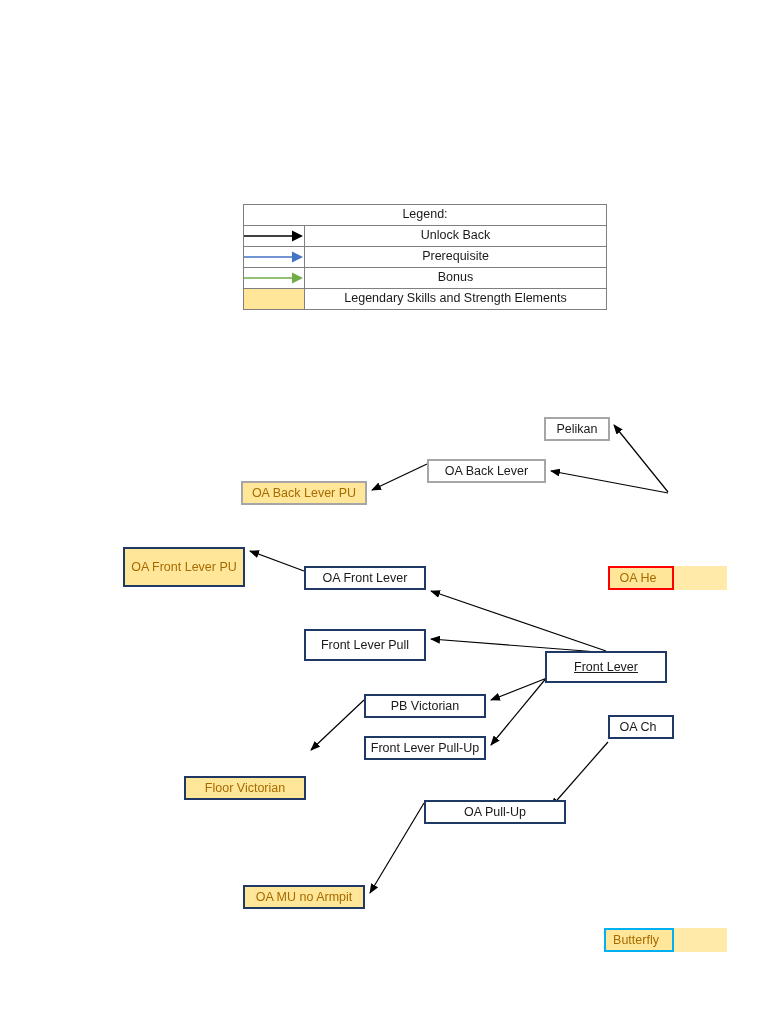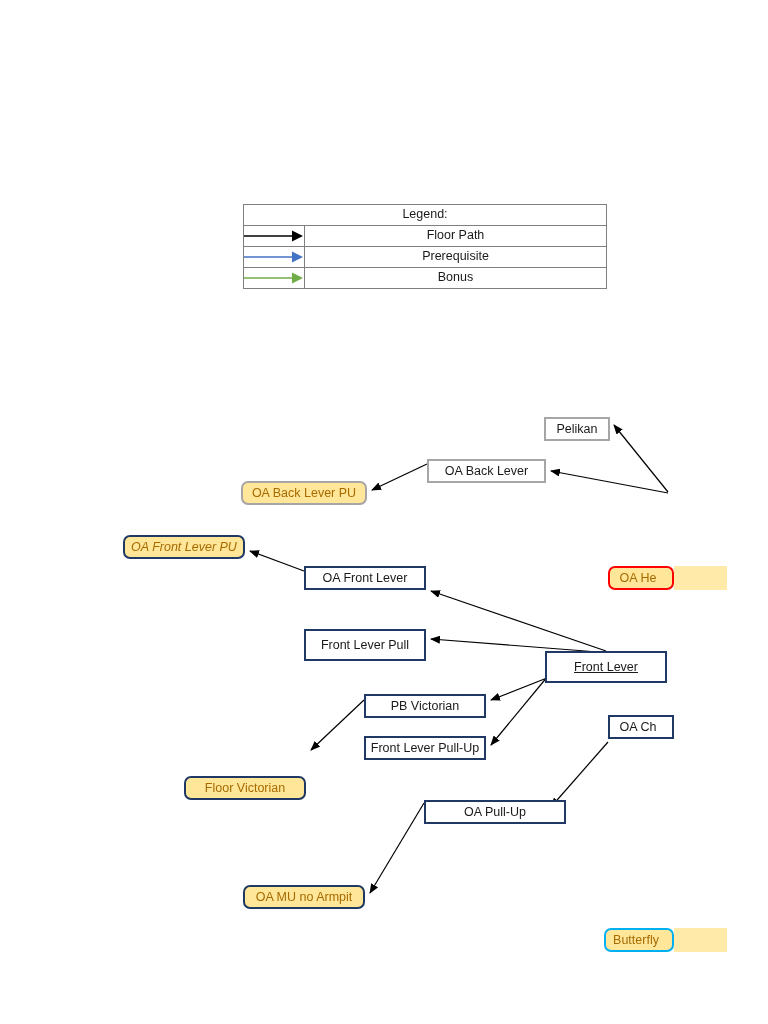--- a/index.html
+++ b/index.html
@@ -94,21 +94,21 @@
   }
 
   
   .b-gray   { border: 2px solid #a6a6a6; }
   .b-navy   { border: 2px solid #1f3864; }
   .b-red    { border: 2px solid #ff0000; }
   .b-cyan   { border: 2px solid #00b0f0; }
 
   
   .f-white  { background: #ffffff; }
-  .f-yellow { background: #ffe699; color: #a66b00; border-radius: 7px; }
+  .f-yellow { background: #ffe699; color: #a66b00; }
 
   
   .clip .lbl { padding-left: 0; }
 
   
   .band {
     position: absolute;
     background: #ffeaaa;
   }
 
@@ -132,21 +132,21 @@
         <td colspan="2">Legend:</td>
       </tr>
 
       <tr>
         <td class="swatch-cell arrowcell">
           <svg width="60" height="20" viewBox="0 0 60 20" aria-hidden="true">
             <line x1="0" y1="10" x2="48" y2="10" stroke="#000000" stroke-width="1.4"></line>
             <polygon points="48,4.5 59,10 48,15.5" fill="#000000"></polygon>
           </svg>
         </td>
-        <td class="desc-cell">Floor Path</td>
+        <td class="desc-cell">Unlock Back</td>
       </tr>
 
       <tr>
         <td class="swatch-cell arrowcell">
           <svg width="60" height="20" viewBox="0 0 60 20" aria-hidden="true">
             <line x1="0" y1="10" x2="48" y2="10" stroke="#4472c4" stroke-width="1.4"></line>
             <polygon points="48,4.5 59,10 48,15.5" fill="#4472c4"></polygon>
           </svg>
         </td>
         <td class="desc-cell">Prerequisite</td>
@@ -156,20 +156,26 @@
         <td class="swatch-cell arrowcell">
           <svg width="60" height="20" viewBox="0 0 60 20" aria-hidden="true">
             <line x1="0" y1="10" x2="48" y2="10" stroke="#70ad47" stroke-width="1.4"></line>
             <polygon points="48,4.5 59,10 48,15.5" fill="#70ad47"></polygon>
           </svg>
         </td>
         <td class="desc-cell">Bonus</td>
       </tr>
 
 
+      <tr>
+        <td class="swatch-cell">
+          <span class="sw sw-yellow"></span>
+        </td>
+        <td class="desc-cell">Legendary Skills and Strength Elements</td>
+      </tr>
     </tbody>
   </table>
 
   <svg id="edges" viewBox="0 0 768 1024">
     <defs>
       <marker id="ah-black" markerWidth="10" markerHeight="8" refX="9" refY="4" orient="auto" markerUnits="userSpaceOnUse">
         <polygon points="0,0 10,4 0,8" fill="#000000"></polygon>
       </marker>
     </defs>
     <g id="edge-group">
@@ -190,21 +196,21 @@
   <div id="node-layer">
       <div class="node b-gray f-white" style="left: 544px; top: 417px; width: 66px; height: 24px;">
         <span class="lbl">Pelikan</span>
       </div>
       <div class="node b-gray f-white" style="left: 427px; top: 459px; width: 119px; height: 24px;">
         <span class="lbl">OA Back Lever</span>
       </div>
       <div class="node b-gray f-yellow" style="left: 241px; top: 481px; width: 126px; height: 24px;">
         <span class="lbl">OA Back Lever PU</span>
       </div>
-      <div class="node b-navy f-yellow" style="left: 123px; top: 535px; width: 122px; height: 24px; font-style: italic;">
+      <div class="node b-navy f-yellow" style="left: 123px; top: 547px; width: 122px; height: 40px;">
         <span class="lbl">OA Front Lever PU</span>
       </div>
       <div class="node b-navy f-white" style="left: 304px; top: 566px; width: 122px; height: 24px;">
         <span class="lbl">OA Front Lever</span>
       </div>
       <div class="band" style="left: 674px; top: 566px; width: 53px; height: 24px;"></div>
       <div class="node b-red f-yellow clip" style="left: 608px; top: 566px; width: 66px; height: 24px;">
         <span class="lbl">OA He</span>
       </div>
       <div class="node b-navy f-white" style="left: 304px; top: 629px; width: 122px; height: 32px;">

